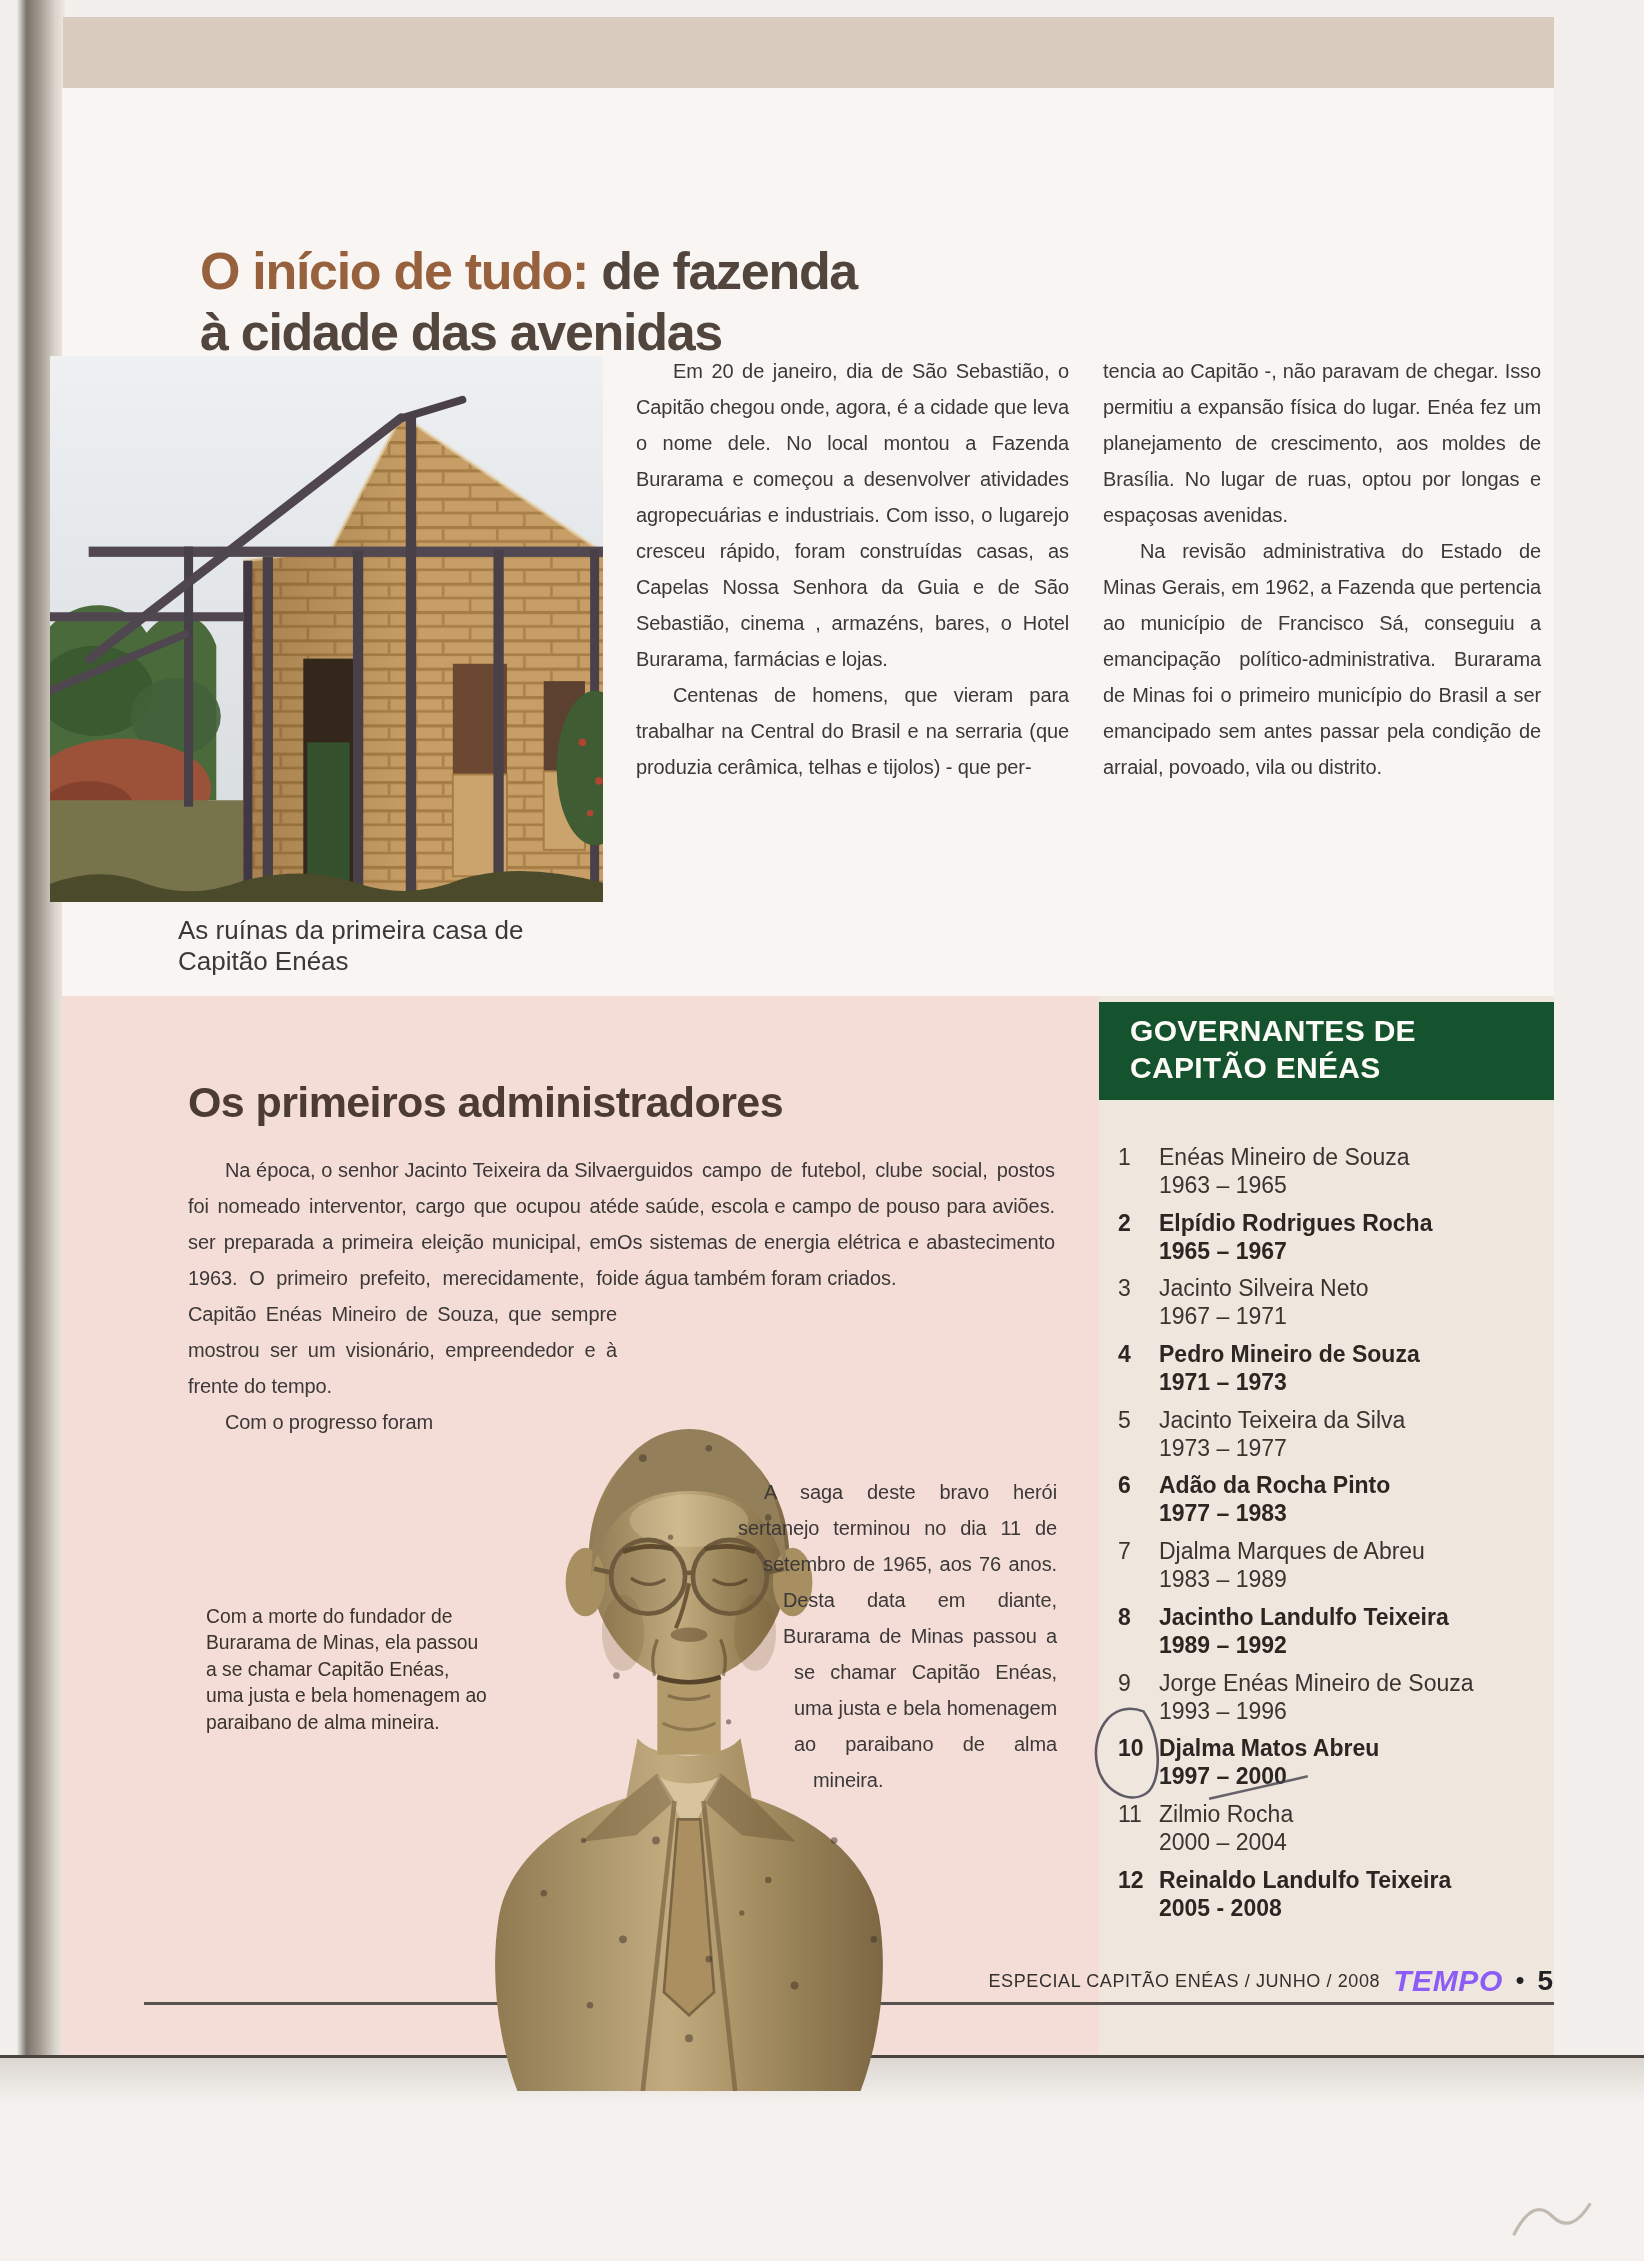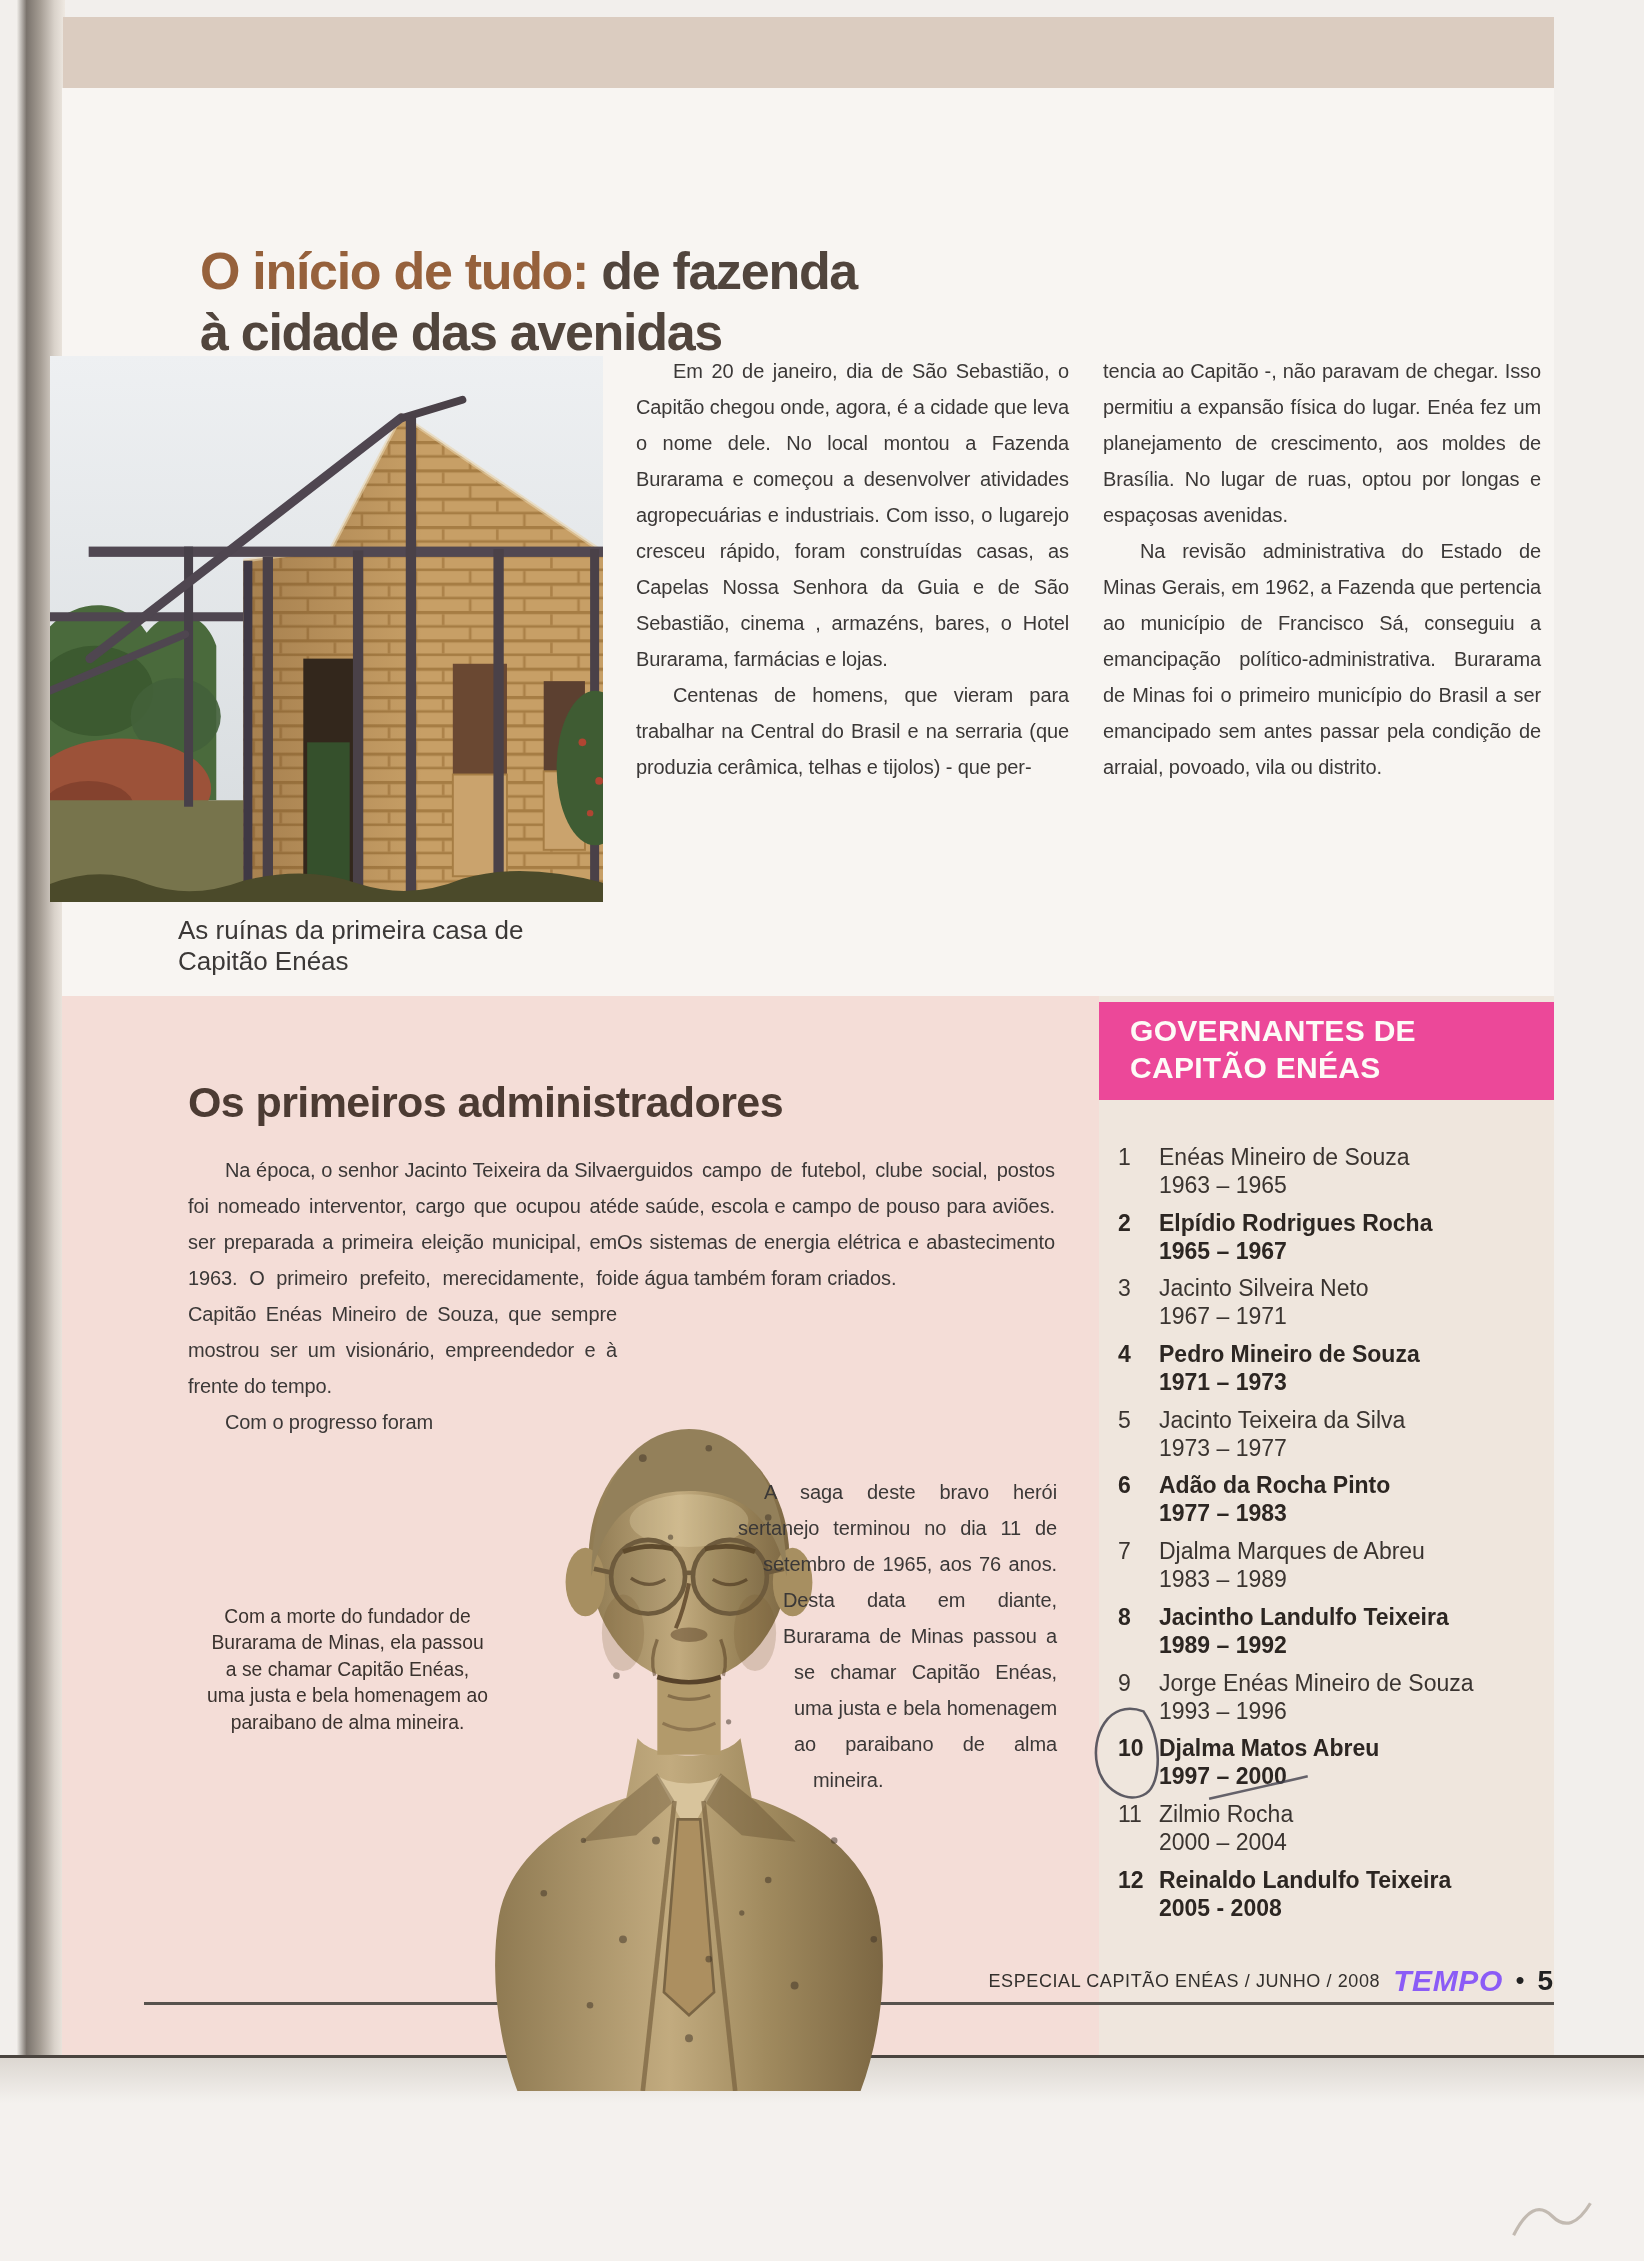--- a/index.html
+++ b/index.html
@@ -38,28 +38,28 @@
   .sec-heading{position:absolute;left:188px;top:1078px;z-index:3;
                font-size:43px;font-weight:bold;letter-spacing:-0.6px;color:#4c3b33;}
   .col1{left:188px;top:1152px;width:429px;}
   .col2{left:617px;top:1152px;width:438px;}
   .wrapcol{left:670px;top:1474px;width:387px;z-index:4;}
   .sp{float:left;clear:left;}
   .sp1{width:68px;height:72px;} .sp2{width:93px;height:36px;}
   .sp3{width:113px;height:72px;} .sp4{width:124px;height:143px;}
   .sp5{width:143px;height:36px;}  .sp6{width:196px;height:36px;}
   .sp7{width:227px;height:110px;}
-  .bust-caption{position:absolute;left:206px;top:1604px;width:283px;z-index:4;text-align:center;
+  .bust-caption{position:absolute;left:206px;top:1604px;width:283px;z-index:4;text-align:left;
                 font-size:19.3px;line-height:26.4px;color:#3a322e;}
 
   
   .bust{position:absolute;left:425px;top:1379px;width:528px;height:712px;z-index:3;}
 
   
-  .sb-header{position:absolute;left:1099px;top:1002px;width:455px;height:98px;background:#ec4899;z-index:3;
+  .sb-header{position:absolute;left:1099px;top:1002px;width:455px;height:98px;background:#14532d;z-index:3;
              color:#fdfbf7;font-weight:bold;font-size:30px;line-height:37px;
              padding:10.3px 0 0 31px;box-sizing:border-box;letter-spacing:0.3px;}
   .gov-list{position:absolute;left:1118px;top:1143px;width:425px;z-index:3;
             font-size:23px;line-height:28px;color:#3a3430;}
   .gov{display:grid;grid-template-columns:41px 1fr;margin-bottom:9.7px;}
   .gov.bold{font-weight:bold;color:#2c2622;}
 
   
   .footer{position:absolute;left:773px;top:1964px;width:780px;z-index:3;
           display:flex;align-items:center;justify-content:flex-end;gap:13px;}

